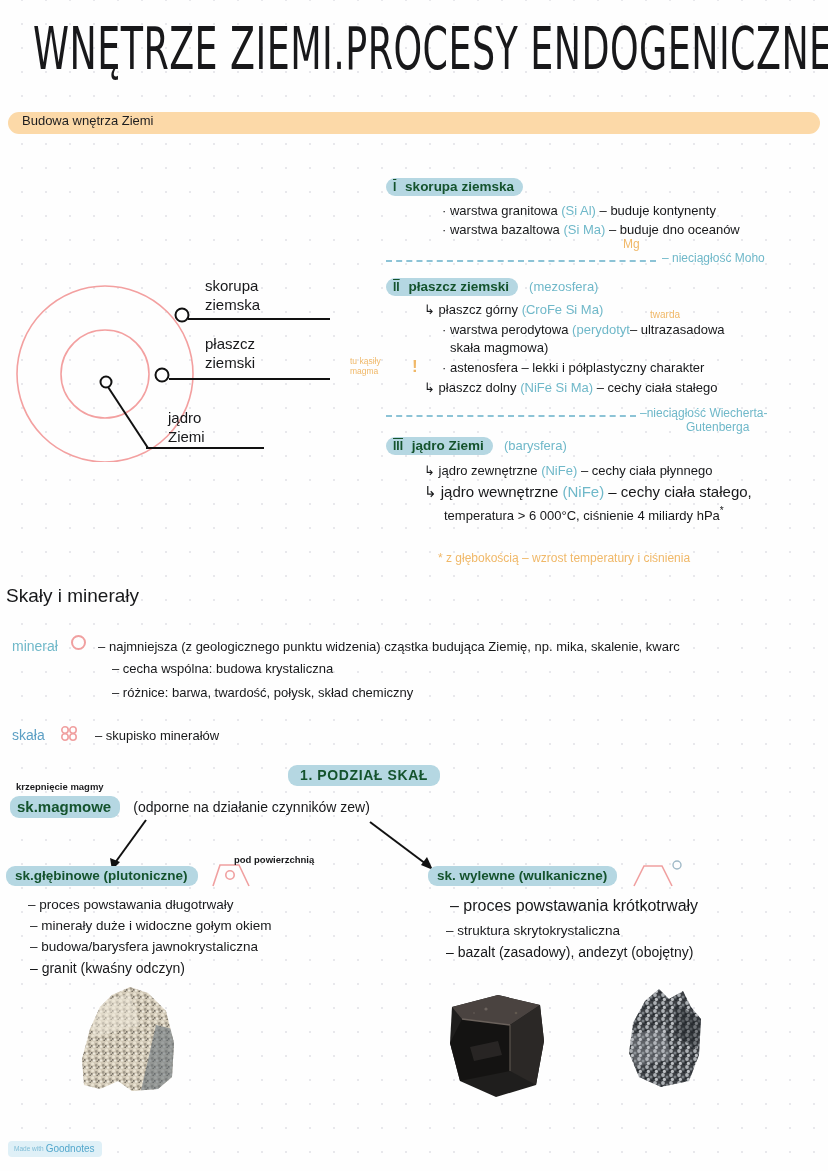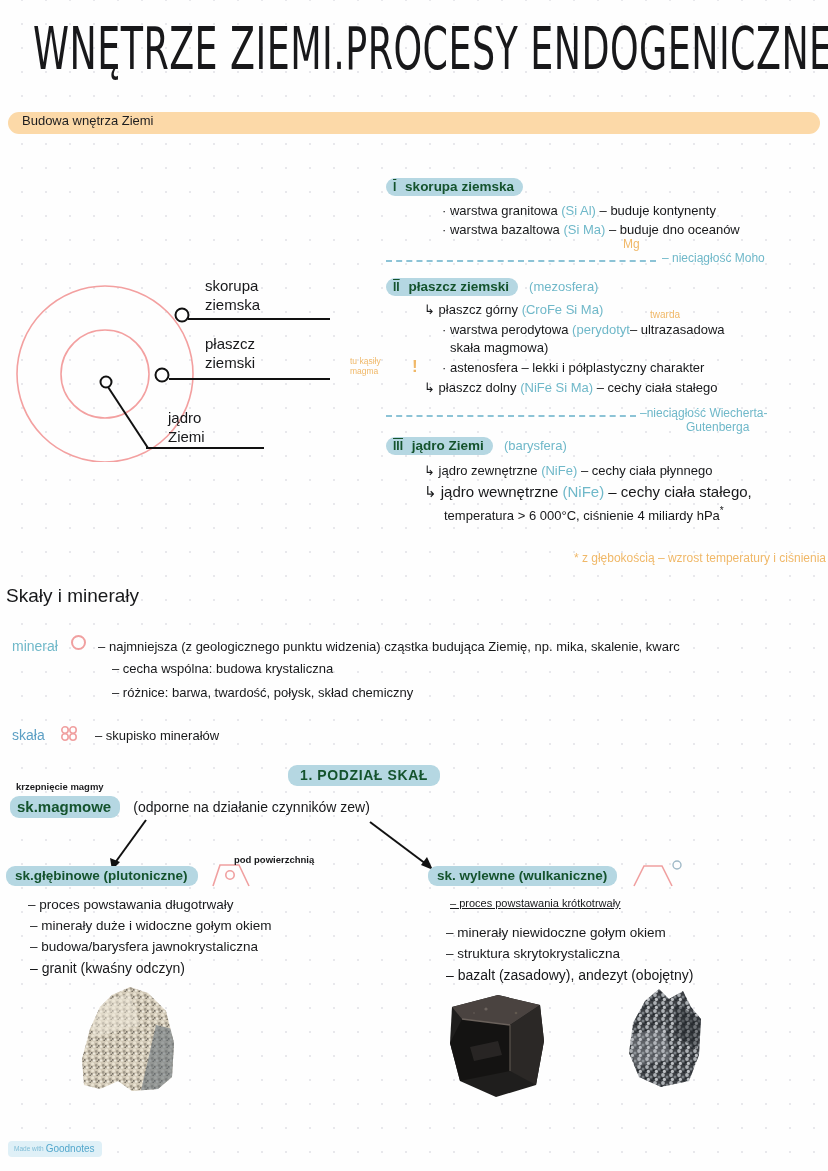--- a/index.html
+++ b/index.html
@@ -232,21 +232,21 @@
     </div>
 
     <div class="row hw" style="font-size:15px;margin-top:5px;padding-left:38px;">
       <span>↳</span>
       <span>jądro wewnętrzne </span><span class="teal">(NiFe)</span><span> – cechy ciała stałego,</span>
     </div>
     <div class="row hw" style="font-size:13px;margin-top:4px;padding-left:58px;">
       <span>temperatura &gt; 6 000°C, ciśnienie  4 miliardy hPa</span><span style="font-size:10px;vertical-align:6px;">*</span>
     </div>
 
-    <div class="row hw orange" style="font-size:12px;margin-top:28px;padding-left:52px;text-align:right;">* z głębokością – wzrost temperatury i ciśnienia</div>
+    <div class="row hw orange" style="font-size:12px;margin-top:28px;padding-left:52px;">* z głębokością – wzrost temperatury i ciśnienia</div>
   </div>
 
   <div class="sec-rocks">
 
     <div class="hw" style="position:absolute;left:6px;top:0px;font-size:19px;">Skały i minerały</div>
 
     <div style="position:absolute;left:12px;top:50px;">
       <span class="hw teal" style="font-size:14px;">minerał</span>
       <span style="display:inline-block;width:11px;height:11px;border:2px solid #f0a0a0;border-radius:50%;margin:0 7px 0 8px;vertical-align:1px;"></span>
       <span class="hw" style="font-size:13px;">– najmniejsza (z geologicznego punktu widzenia) cząstka budująca Ziemię, np. mika, skalenie, kwarc</span>
@@ -300,22 +300,21 @@
     </div>
 
     <div class="boxcol" style="left:428px;top:275px;width:400px;">
       <div style="position:relative;white-space:nowrap;">
         <span class="pill hw" style="font-size:13.5px;padding:2px 10px 3px 9px;">sk. wylewne (wulkaniczne)</span>
         <svg width="54" height="28" viewBox="0 0 54 28" style="vertical-align:-8px;margin-left:8px;">
           <path d="M4 26 L14 6 L32 6 L42 26" fill="none" stroke="#f0a0a0" stroke-width="1.6"></path>
           <circle cx="47" cy="5" r="4" fill="none" stroke="#9fb9c7" stroke-width="1.4"></circle>
         </svg>
       </div>
-      <div class="hw" style="font-size:11px;margin:9px 0 16px 22px;text-decoration:underline;">– proces powstawania krótkotrwały</div>
-      <div class="hw" style="font-size:13.5px;margin:6px 0 0 18px;">– minerały niewidoczne gołym okiem</div>
+      <div class="hw" style="font-size:16px;margin:9px 0 8px 22px;">– proces powstawania krótkotrwały</div>
       <div class="hw" style="font-size:13.5px;margin:6px 0 0 18px;">– struktura skrytokrystaliczna</div>
       <div class="hw" style="font-size:14px;margin:6px 0 0 18px;">– bazalt (zasadowy), andezyt (obojętny)</div>
     </div>
   </div>
 
   <svg class="photo" style="left:70px;top:985px;" width="130" height="115" viewBox="0 0 130 115">
     <defs>
       <clipPath id="clipGranite">
         <path d="M42 10 L60 2 L78 8 L96 26 L104 58 L102 92 L88 104 L62 106 L48 96 L30 104 L14 100 L12 74 L20 44 L30 22 Z"></path>
       </clipPath>

